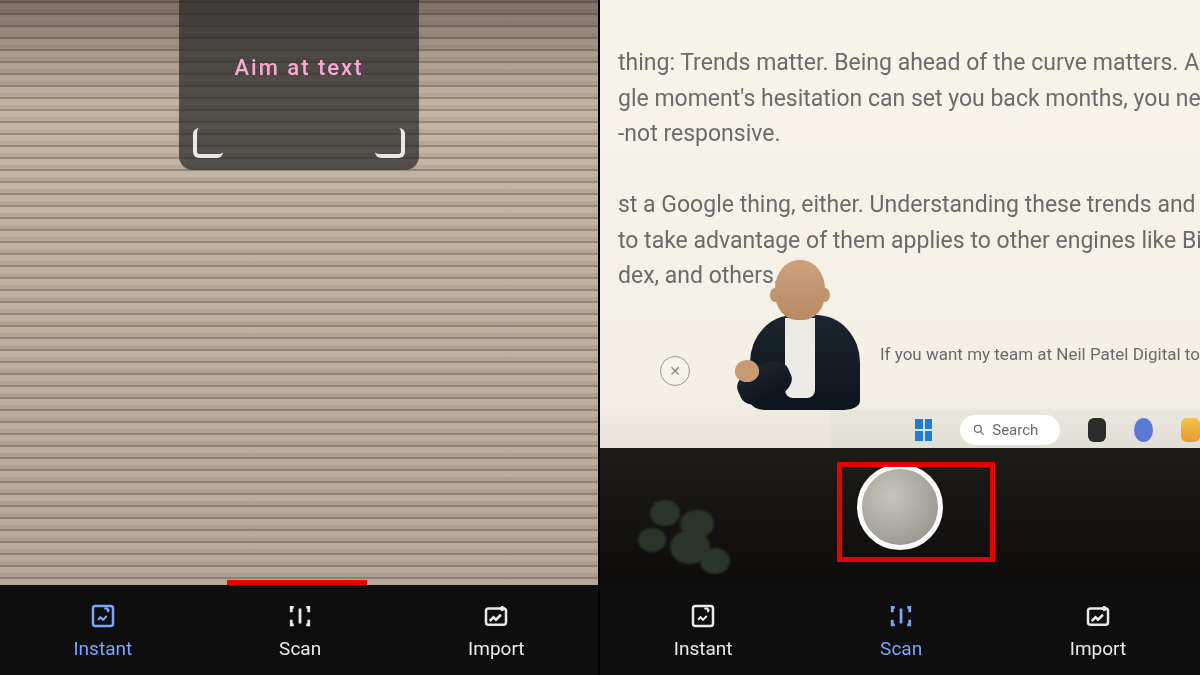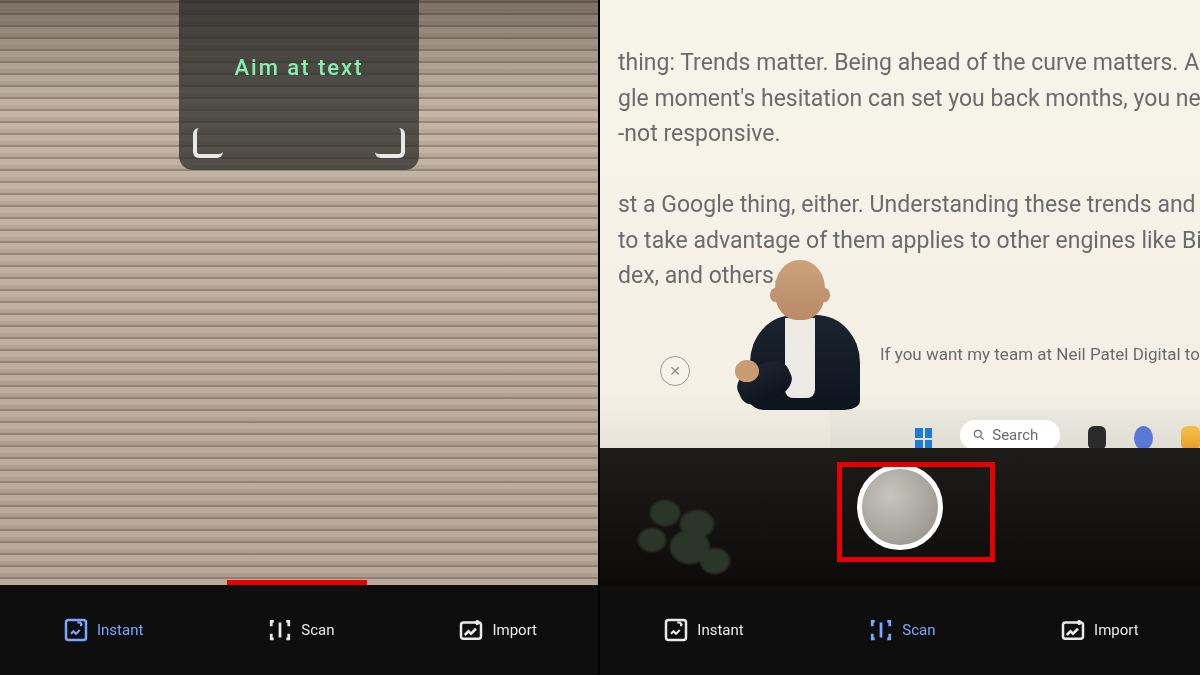--- a/index.html
+++ b/index.html
@@ -38,21 +38,21 @@
     transform: translateX(-50%);
     width: 240px;
     height: 170px;
     background: rgba(40,40,40,0.72);
     border-radius: 0 0 14px 14px;
     display: flex;
     align-items: center;
     justify-content: center;
   }
   .aim-text {
-    color: #86efac;
+    color: #f9a8d4;
     font-size: 22px;
     letter-spacing: 2px;
     font-weight: 500;
     margin-top: -35px;
   }
   .aim-corner {
     position: absolute;
     width: 30px;
     height: 30px;
     border: 4px solid #e8e8e8;
@@ -165,21 +165,21 @@
   .popup-title { font-weight: 700; color: #323232; font-size: 19px; margin-bottom: 8px; }
   .popup-sub { color: #6a6a6a; font-size: 17px; }
   .taskbar {
     position: absolute;
     top: 410px;
     left: 230px;
     right: 0;
     height: 40px;
     background: linear-gradient(#eae7de,#e0ddd4);
     display: flex;
-    align-items: flex-end;
+    align-items: center;
     gap: 28px;
     padding-left: 85px;
   }
   .win-logo {
     width: 22px; height: 22px;
     display:grid; grid-template-columns:1fr 1fr; grid-template-rows:1fr 1fr; gap:2px;
   }
   .win-logo span { background:#1e7cd6; }
   .search-pill {
     background:#fff; border-radius:18px; height:30px; width:120px;
@@ -224,25 +224,25 @@
     left: 0;
     right: 0;
     height: 90px;
     background: #0e0e0e;
     display: flex;
     justify-content: space-around;
     align-items: center;
   }
   .nav-item {
     display: flex;
-    flex-direction: row;
+    flex-direction: column;
     align-items: center;
     gap: 6px;
     color: #eaeaea;
-    font-size: 15px;
+    font-size: 19px;
   }
   .nav-item.active { color: #7aa7ff; }
   .nav-item svg { width: 30px; height: 30px; }
 </style>
 </head>
 <body>
 
 <div class="panel panel-left">
   <div class="wood"></div>
 

